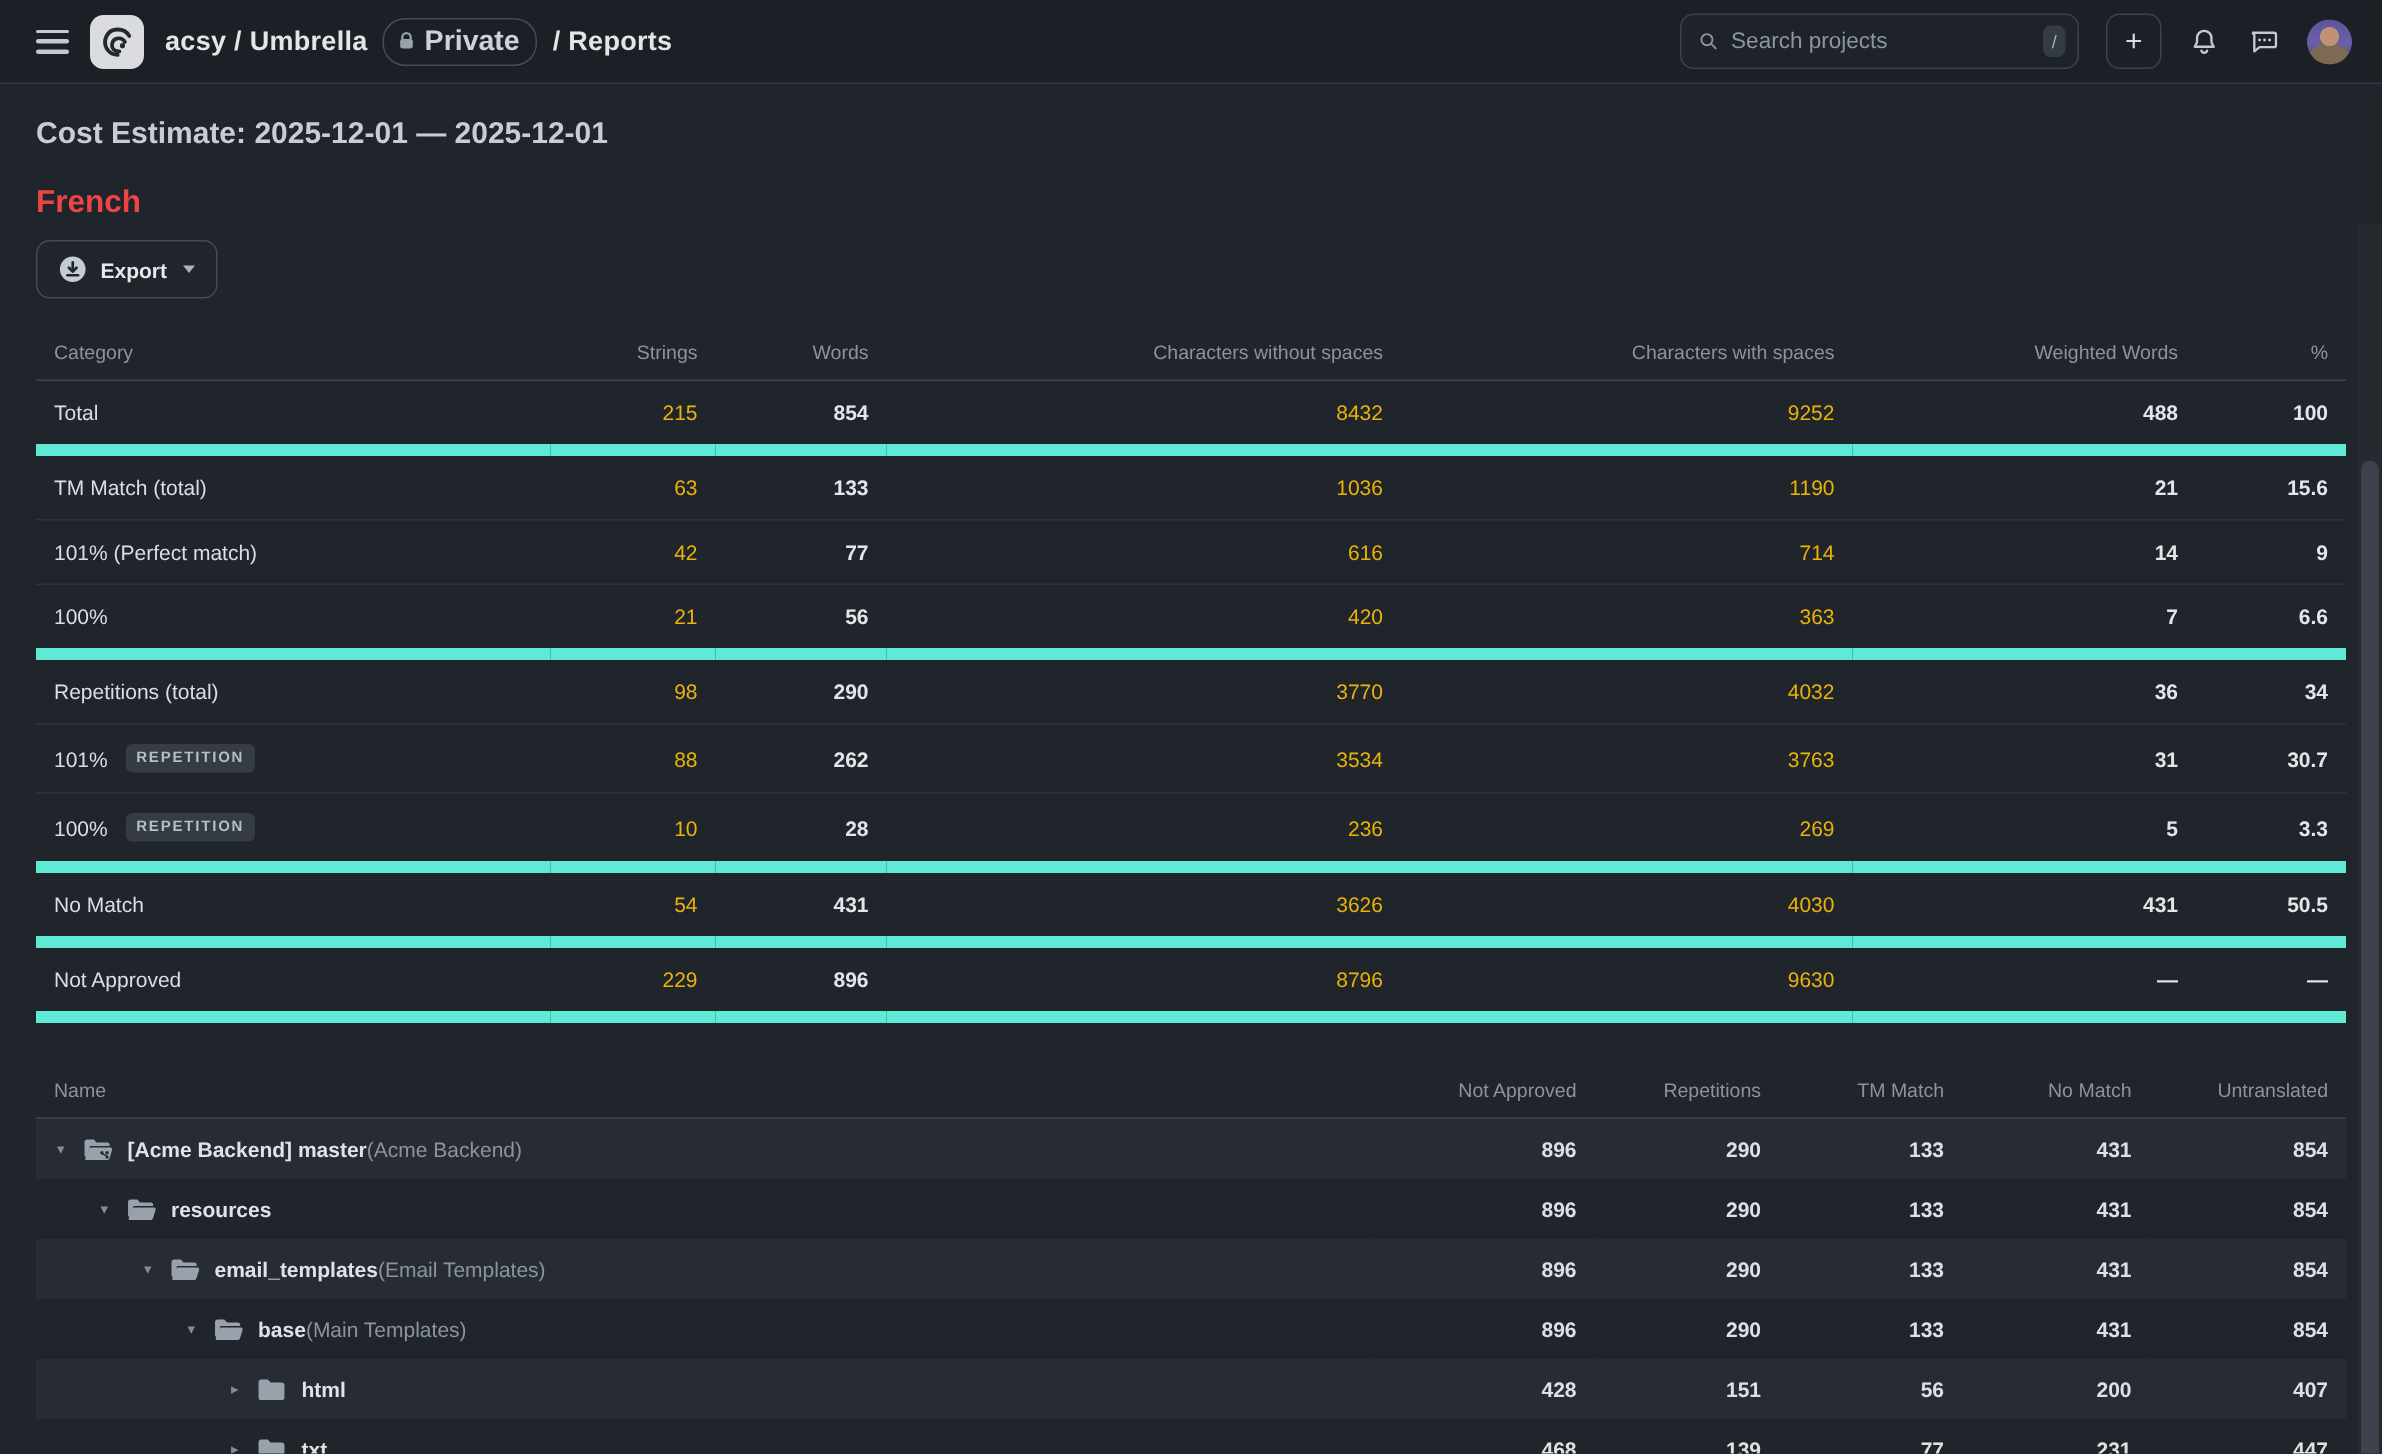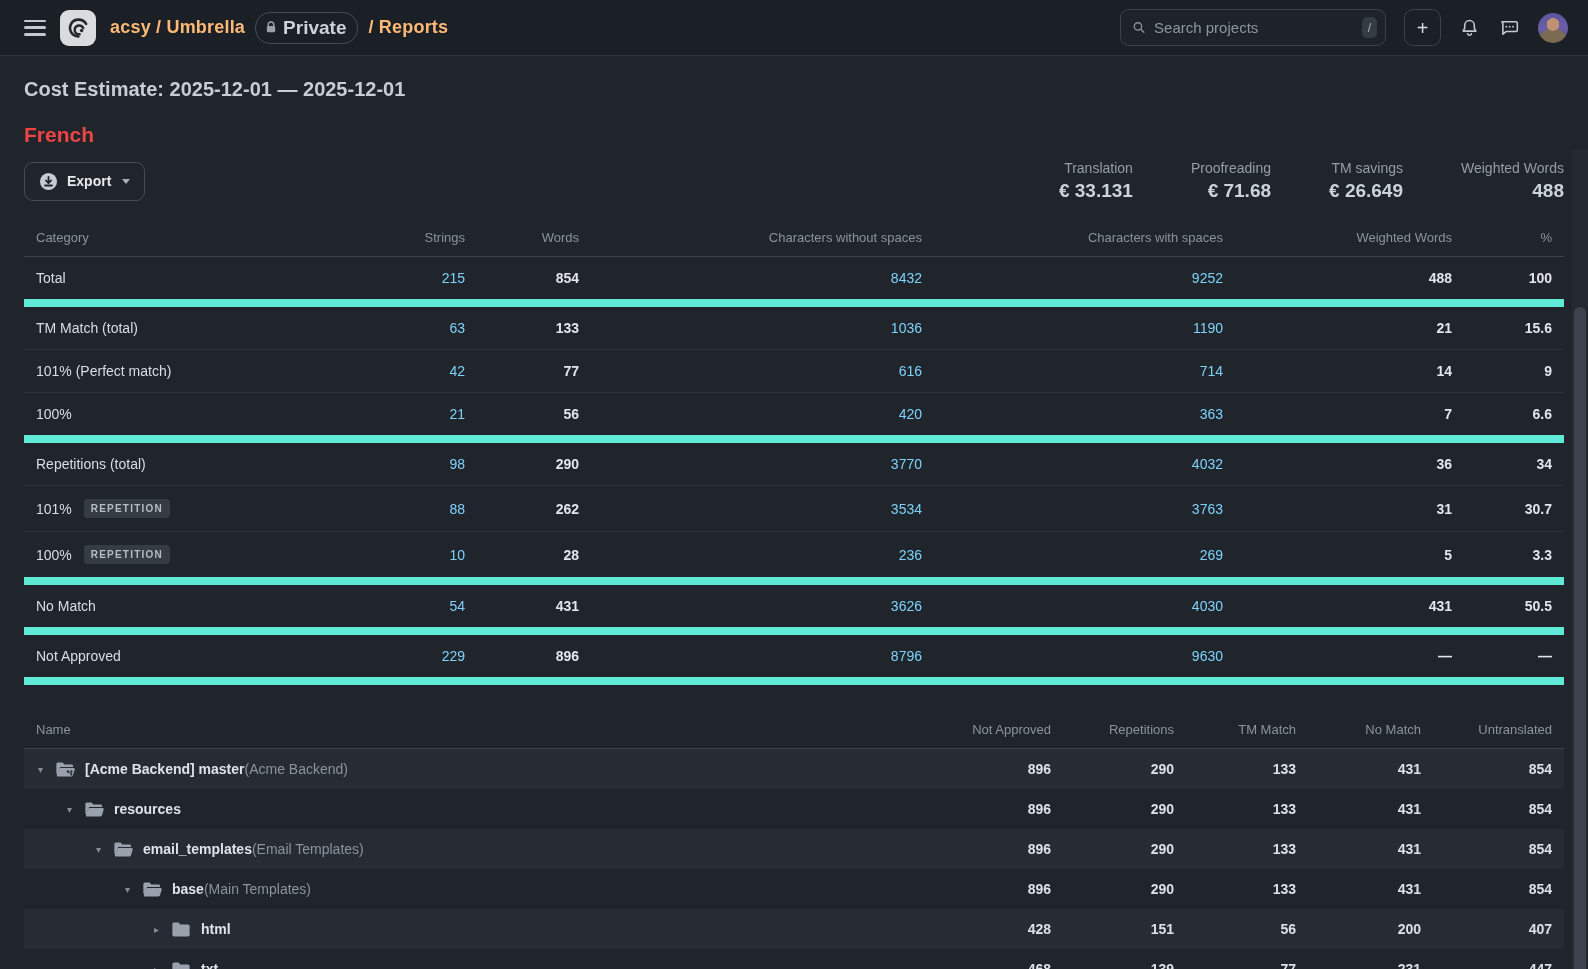--- a/index.html
+++ b/index.html
@@ -18,21 +18,21 @@
     display:flex; align-items:center;
     padding:0 20px 0 24px; gap:14px;
   }
   .hamburger { width:22px; height:16px; display:flex; flex-direction:column; justify-content:space-between; cursor:pointer; }
   .hamburger span { height:2.5px; background:#c3c9d0; border-radius:2px; }
   .logo-tile {
     width:36px; height:36px; border-radius:9px; background:#d9dbde;
     display:flex; align-items:center; justify-content:center; cursor:pointer;
   }
   .crumbs { display:flex; align-items:center; gap:10px; }
-  .crumb-text { font-size:18px; font-weight:700; color:#fdba74; letter-spacing:.2px; cursor:pointer; }
+  .crumb-text { font-size:18px; font-weight:700; color:#e5e5e5; letter-spacing:.2px; cursor:pointer; }
   .badge-private {
     display:flex; align-items:center; gap:6px;
     border:1px solid #454c56; border-radius:15px;
     padding:4px 11px 4px 9px; color:#cdd2d8; font-size:19px; font-weight:600;
   }
   .topbar-right { margin-left:auto; display:flex; align-items:center; gap:18px;padding-left:12px; }
   .searchbox {
     width:266px; height:37px; border:1px solid #3b424b; border-radius:9px;
     background:#1e232a; display:flex; align-items:center; padding:0 8px 0 12px; gap:9px;
   }
@@ -80,21 +80,21 @@
   
   table { border-collapse:collapse; width:100%; }
   .cost-table { margin-top:17px; }
   th { font-size:13px; font-weight:400; color:#8b939d; padding:11px 12px; white-space:nowrap; }
   th.left, td.left { text-align:left; }
   th.right, td.right { text-align:right; }
   .cost-table thead tr { border-bottom:1px solid #3e444d; }
   .cost-table td { padding:13px 12px; font-size:14px; }
   .cost-table tbody tr { border-bottom:1px solid #2e343c; }
   .cost-table tbody tr.group-end { border-bottom:8px solid #5eead4; }
-  td.dim { color:#7dd3fc; }
+  td.dim { color:#eab308; }
   td.bright { color:#e2e6ea; font-weight:700; }
   .cat-cell { color:#d9dee3; display:flex; align-items:center; gap:12px; }
   .rep-badge {
     background:#363c44; color:#b6bdc6; border-radius:4px;
     font-size:10px; font-weight:700; letter-spacing:1.2px; padding:4px 7px;
   }
   
   .file-table { margin-top:26px; }
   .file-table td { padding:0 12px; font-size:14px; height:40px; }
   .file-table thead tr { border-bottom:1px solid #3a414a; }
@@ -173,38 +173,20 @@
     <button class="btn-export">
       <svg width="19" height="19" viewBox="0 0 20 20">
         <circle cx="10" cy="10" r="9" fill="#c6ccd3"></circle>
         <path d="M10 5.2v6" stroke="#22262c" stroke-width="1.9" stroke-linecap="round"></path>
         <path d="M7.3 8.9 10 11.6 12.7 8.9" fill="none" stroke="#22262c" stroke-width="1.9" stroke-linecap="round" stroke-linejoin="round"></path>
         <path d="M6.3 14.2h7.4" stroke="#22262c" stroke-width="1.9" stroke-linecap="round"></path>
       </svg>
       <span>Export</span>
       <span class="caret-down"></span>
     </button>
-    <div class="stats" id="stats">
-        <div class="stat">
-          <div class="stat-label">Translation</div>
-          <div class="stat-value">€ 33.131</div>
-        </div>
-        <div class="stat">
-          <div class="stat-label">Proofreading</div>
-          <div class="stat-value">€ 71.68</div>
-        </div>
-        <div class="stat">
-          <div class="stat-label">TM savings</div>
-          <div class="stat-value">€ 26.649</div>
-        </div>
-        <div class="stat">
-          <div class="stat-label">Weighted Words</div>
-          <div class="stat-value">488</div>
-        </div>
-      </div>
   </div>
 
   <table class="cost-table">
     <colgroup>
       <col style="width:auto">
         <col style="width:110px">
         <col style="width:114px">
       <col style="width:343px">
         <col style="width:301px">
         <col style="width:229px">

